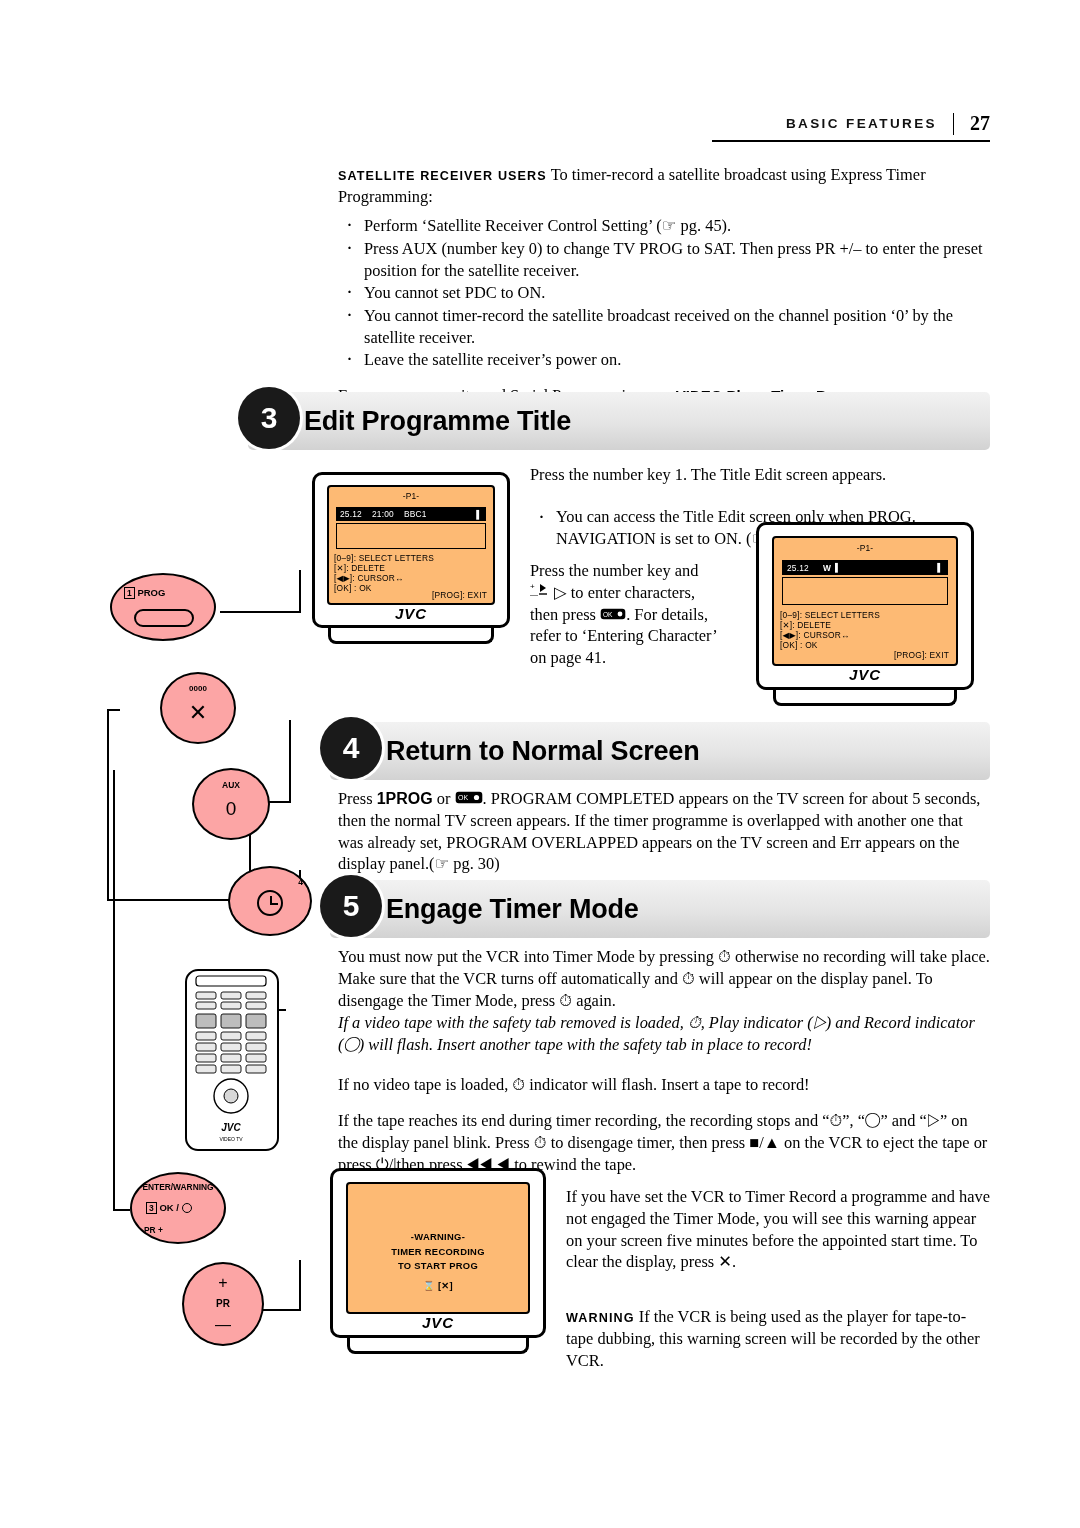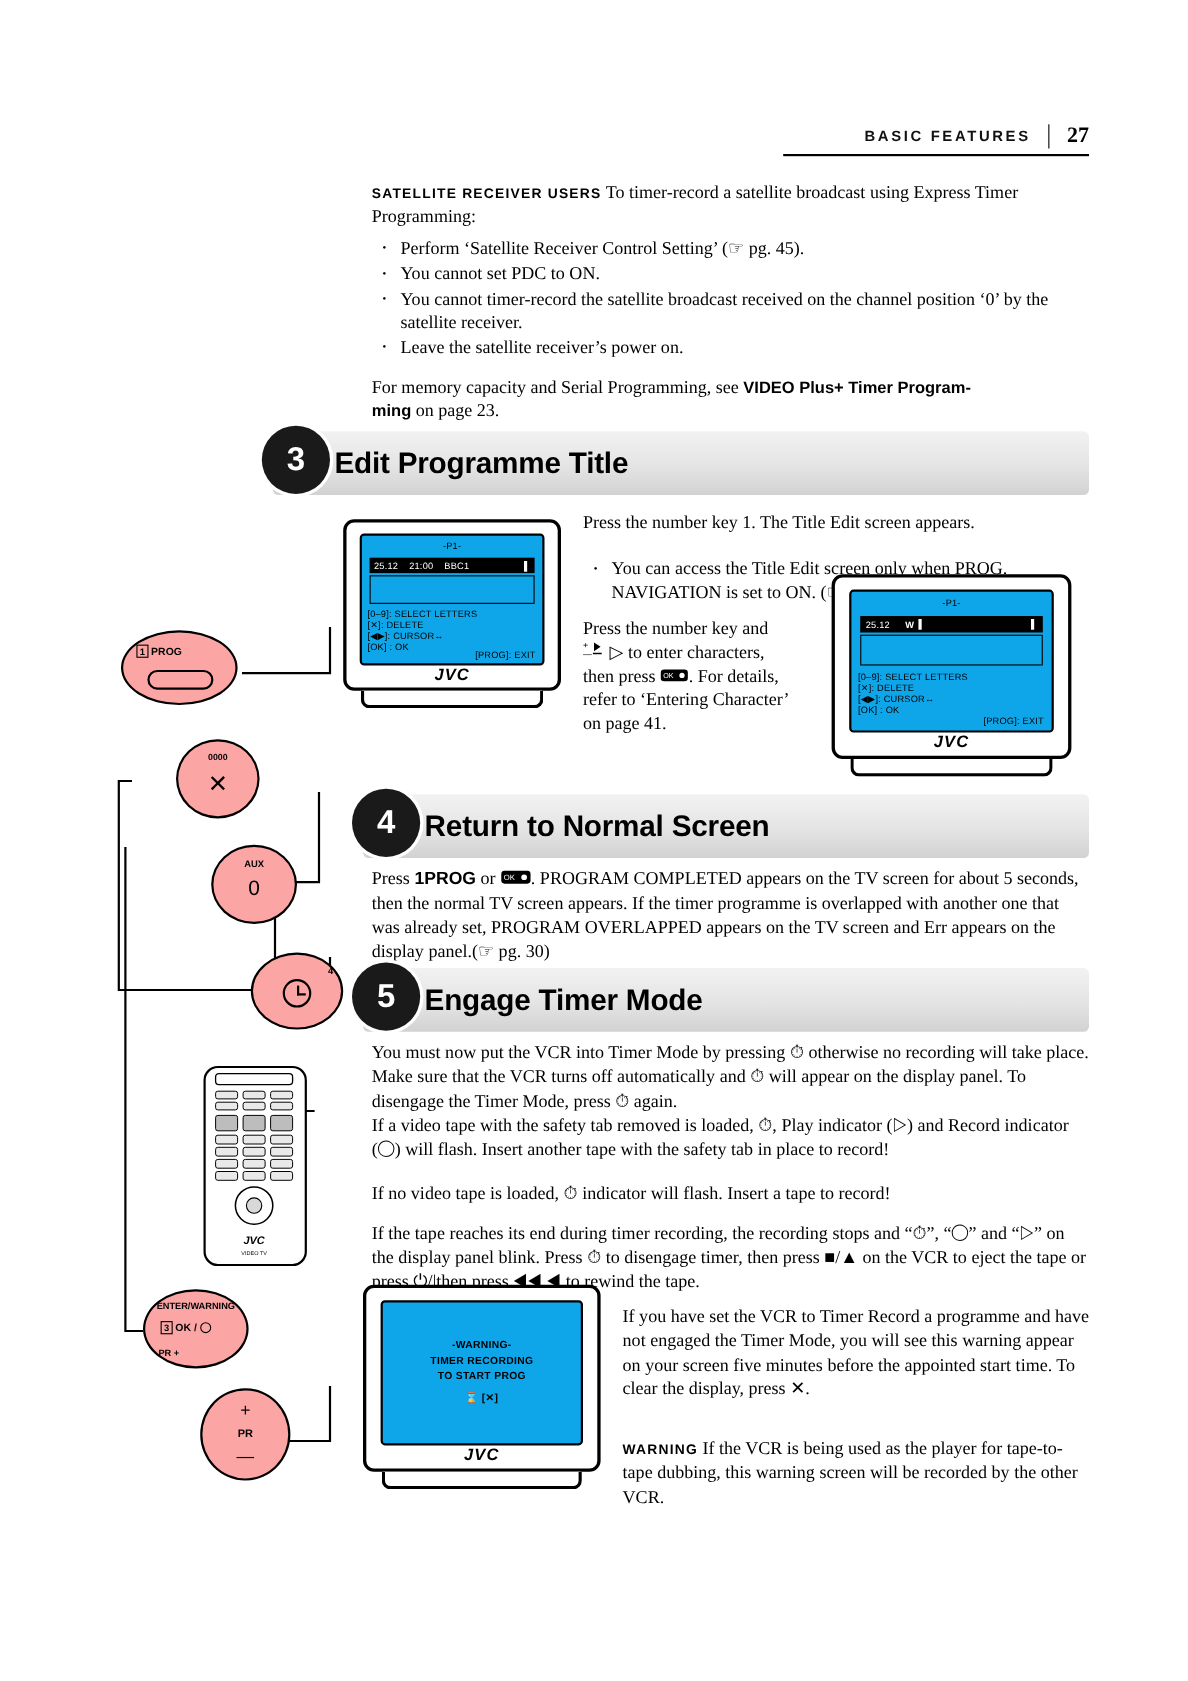--- a/index.html
+++ b/index.html
@@ -65,36 +65,36 @@
   #banner4 { top:722px; left:330px; width:660px; }
   #banner5 { top:880px; left:330px; width:660px; }
 
   
   .body-txt { position:absolute; font-size:16.4px; line-height:1.33; }
   #p3a { top:464px; left:530px; width:460px; }
   #p3b { top:506px; left:530px; width:455px; }
   #p3c { top:560px; left:530px; width:225px; }
   #p4  { top:788px; left:338px; width:652px; }
   #p5a { top:946px; left:338px; width:652px; }
-  #p5b { top:1012px; left:338px; width:652px; }
+  #p5b { top:1012px; left:338px; width:652px;font-style:italic; }
   #p5c { top:1074px; left:338px; width:652px; }
   #p5d { top:1110px; left:338px; width:652px; }
   #p5e { top:1186px; left:566px; width:424px; }
   #p5f { top:1306px; left:566px; width:424px; }
 
   .bullets.inline li:before { top:-2px; }
 
   
   .tv { position:absolute; }
   .tv-body {
     background:#fff; border:3px solid #000; border-radius:10px;
     position:relative;
   }
   .tv-screen {
-    position:absolute; background:#0ea5e9; border:2px solid #000; border-radius:4px;
+    position:absolute; background:#fdba74; border:2px solid #000; border-radius:4px;
   }
   .tv-base {
     position:absolute; left:8%; width:84%; height:16px;
     border:3px solid #000; border-top:none; border-radius:0 0 8px 8px; background:#fff;
   }
   .jvc {
     position:absolute; font-family:"Liberation Sans", sans-serif; font-weight:700;
     font-style:italic; font-size:15px; letter-spacing:1px;
   }
   .osd-line { font-family:"Liberation Sans", sans-serif; font-size:8.4px; letter-spacing:.2px; }
@@ -131,20 +131,21 @@
   </div>
   <div class="hdr-underline"></div>
 
   <div class="intro">
     <div>
       <span class="sc">SATELLITE RECEIVER USERS</span>
       <span>To timer-record a satellite broadcast using Express Timer Programming:</span>
     </div>
     <ul class="bullets">
       <li>Perform ‘Satellite Receiver Control Setting’ (☞ pg. 45).</li>
+      <li>Press AUX (number key 0) to change TV PROG to SAT. Then press PR +/– to enter the preset position for the satellite receiver.</li>
       <li>You cannot set PDC to ON.</li>
       <li>You cannot timer-record the satellite broadcast received on the channel position ‘0’ by the satellite receiver.</li>
       <li>Leave the satellite receiver’s power on.</li>
     </ul>
     <div class="para-mem">
       <span>For memory capacity and Serial Programming, see </span><span class="bsans">VIDEO Plus+ Timer Program-</span><br>
       <span class="bsans">ming</span><span> on page 23.</span>
     </div>
   </div>
 
@@ -253,21 +254,21 @@
   <div class="body-txt" id="p5c">If no video tape is loaded, ⏱ indicator will flash. Insert a tape to record!</div>
   <div class="body-txt" id="p5d">If the tape reaches its end during timer recording, the recording stops and “⏱”, “◯” and “▷” on the display panel blink. Press ⏱ to disengage timer, then press ■/▲ on the VCR to eject the tape or press ⏻/|then press ◀◀ ◀ to rewind the tape.</div>
   <div class="body-txt" id="p5e">If you have set the VCR to Timer Record a programme and have not engaged the Timer Mode, you will see this warning appear on your screen five minutes before the appointed start time. To clear the display, press ✕.</div>
   <div class="body-txt" id="p5f">
     <span class="sc">WARNING</span><span> If the VCR is being used as the player for tape-to-tape dubbing, this warning screen will be recorded by the other VCR.</span>
   </div>
 
   <div class="tv" id="tv3">
     <div class="tv-body" style="width:216px;height:170px;">
       <div class="tv-screen" style="left:13px; top:11px; right:13px; height:132px;">
-        <div style="position:absolute;left:0;right:0;top:31px;">
+        <div style="position:absolute;left:0;right:0;top:46px;">
           <div class="warn-txt">-WARNING-</div>
           <div class="warn-txt">TIMER RECORDING</div>
           <div class="warn-txt">TO START PROG</div>
           <div class="warn-txt" style="margin-top:5px;">⌛ [✕]</div>
         </div>
       </div>
       <div class="jvc" style="left:50%;transform:translateX(-50%);bottom:4px;">JVC</div>
     </div>
     <div class="tv-base" style="top:170px;"></div>
   </div>

